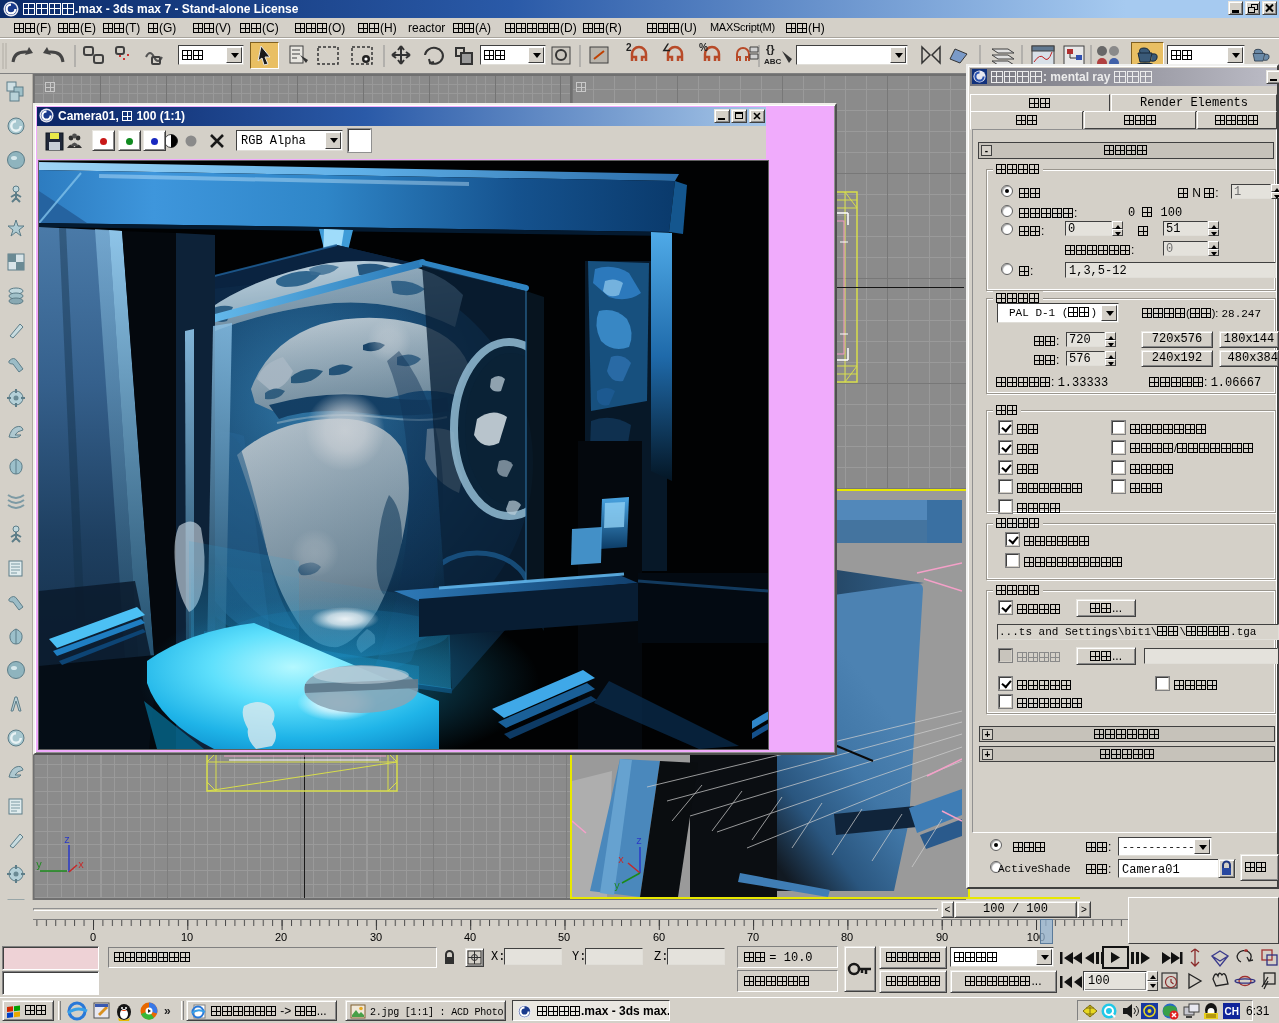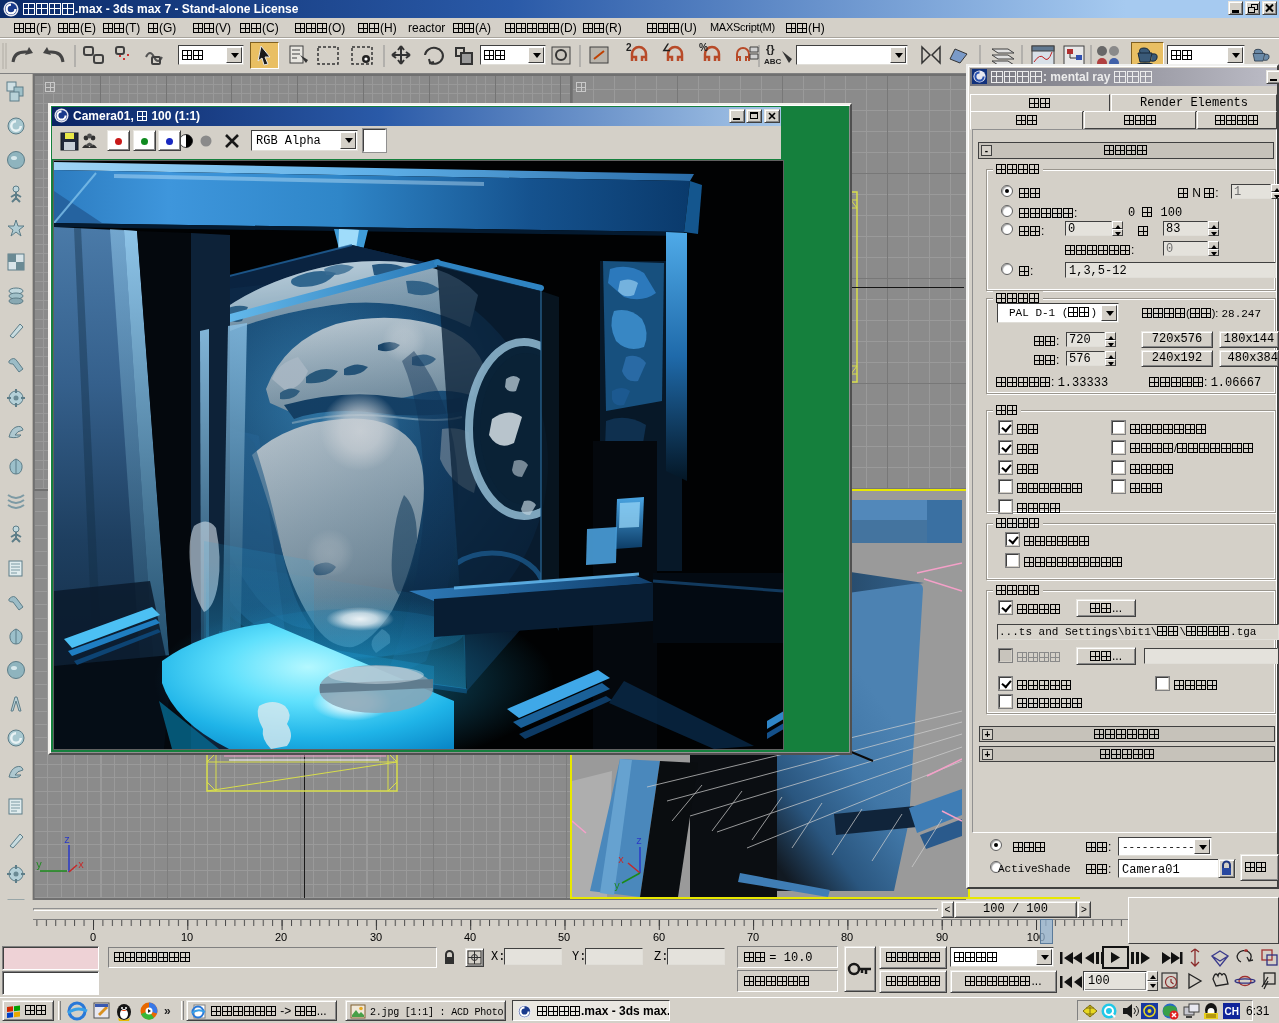--- a/index.html
+++ b/index.html
@@ -349,21 +349,21 @@
         <text x="64" y="353" fill="#2838c8" font-size="10" font-family="Liberation Mono">z</text>
         <text x="46" y="372" fill="#c82828" font-size="10" font-family="Liberation Mono">x</text>
         <text x="42" y="398" fill="#1a8a1a" font-size="10" font-family="Liberation Mono">y</text>
       </g>
     </svg>
   </div>
 
   <div class="ab" style="left:537px;top:823px;width:510px;height:2px;background:#e8e800"></div>
 </div>
 
-<div class="ab" style="left:48px;top:103px;width:804px;height:652px;background:#15803d;border:2px solid;border-color:#f2f0ec #505050 #505050 #f2f0ec;box-shadow:inset 1px 1px 0 #fff,inset -1px -1px 0 #909090">
+<div class="ab" style="left:33px;top:103px;width:804px;height:652px;background:#f0abfc;border:2px solid;border-color:#f2f0ec #505050 #505050 #f2f0ec;box-shadow:inset 1px 1px 0 #fff,inset -1px -1px 0 #909090">
   <div class="ab" style="left:2px;top:2px;width:729px;height:19px;background:linear-gradient(90deg,#0a2464,#2a5aa8 45%,#a6c6e8)">
     <svg class="ab" style="left:2px;top:1px" width="15" height="15" viewBox="0 0 16 16">
         <circle cx="8" cy="8" r="7.5" fill="#e8e8f0"></circle>
         <circle cx="8" cy="8" r="6" fill="#1a3a8c"></circle>
         <path d="M8 2.5a5.5 5.5 0 1 0 5.5 5.5h-2.2A3.3 3.3 0 1 1 8 4.7Z" fill="#fff"></path>
       </svg>
     <span class="ab" style="left:21px;top:2px;color:#fff;font-weight:bold">Camera01, <i class="c"></i> 100 (1:1)</span>
     <div class="ab btn" style="left:677px;top:2px;width:16px;height:14px">
         <div class="ab" style="left:3px;top:8px;width:7px;height:2px;background:#000"></div>
       </div>
@@ -658,21 +658,21 @@
       <span class="ab" style="left:46px;top:76px"><i class="c"></i><i class="c"></i><i class="c"></i><i class="c"></i><i class="c"></i>:</span>
     <span class="ab mono" style="left:155px;top:76px">0 <i class="c"></i> 100</span>
     <div class="ab rad" style="left:28px;top:93px"></div>
       <span class="ab" style="left:46px;top:94px"><i class="c"></i><i class="c"></i>:</span>
     <div class="ab fld mono" style="left:92px;top:91px;width:47px;height:15px;padding:0 2px">0</div>
     <div class="ab spin" style="left:139px;top:91px;height:15px">
         <div class="u"></div>
         <div class="d"></div>
       </div>
     <span class="ab" style="left:165px;top:94px"><i class="c"></i></span>
-    <div class="ab fld mono" style="left:190px;top:91px;width:45px;height:15px;padding:0 2px">83</div>
+    <div class="ab fld mono" style="left:190px;top:91px;width:45px;height:15px;padding:0 2px">51</div>
     <div class="ab spin" style="left:235px;top:91px;height:15px">
         <div class="u"></div>
         <div class="d"></div>
       </div>
     <span class="ab" style="left:92px;top:113px"><i class="c"></i><i class="c"></i><i class="c"></i><i class="c"></i><i class="c"></i><i class="c"></i>:</span>
     <div class="ab fld mono" style="left:190px;top:111px;width:45px;height:15px;color:#707070;padding:0 2px">0</div>
     <div class="ab spin" style="left:235px;top:111px;height:15px">
         <div class="u"></div>
         <div class="d"></div>
       </div>

